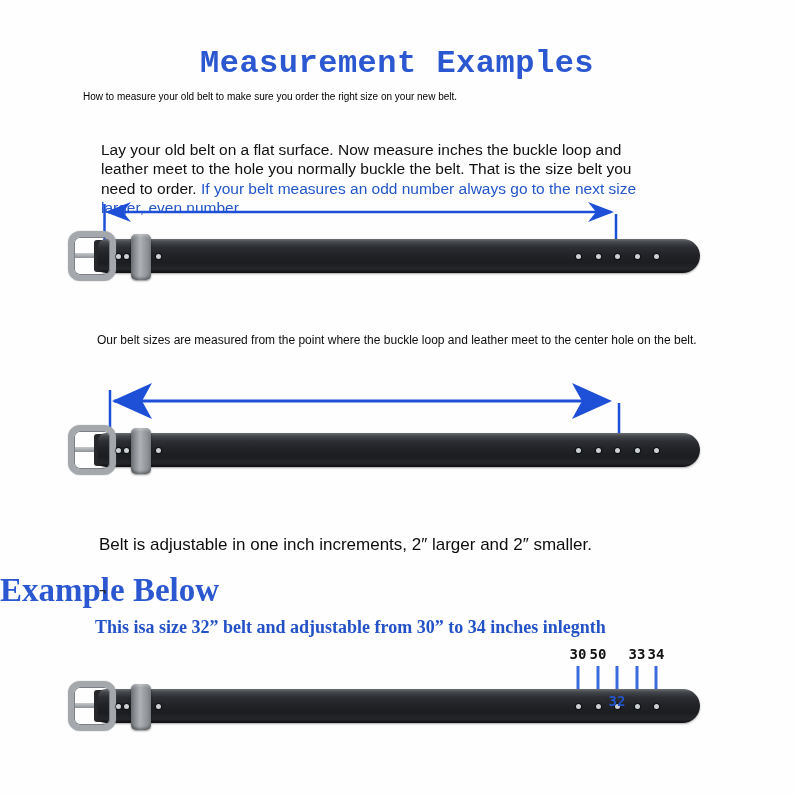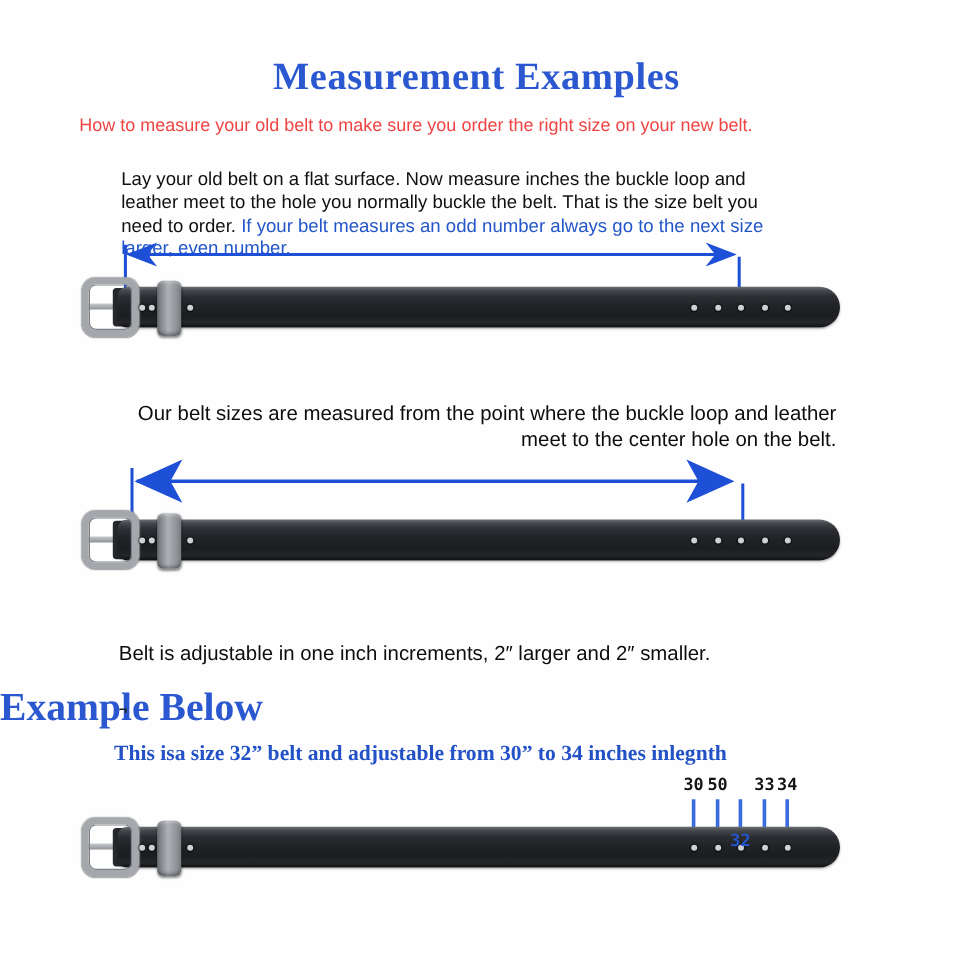--- a/index.html
+++ b/index.html
@@ -1,29 +1,29 @@
 <!DOCTYPE html>
 <html><head>
 <meta charset="utf-8">
 <style>
   html,body{margin:0;padding:0;}
   body{background:#ffffff;font-family:"Liberation Sans","DejaVu Sans",sans-serif;}
   .page{position:relative;width:794px;height:794px;background:#fefefe;overflow:hidden;}
 
   
   .title{position:absolute;top:24px;left:0;width:794px;text-align:center;
-    font-family:Liberation Serif, serif;font-weight:bold;
+    font-family:Liberation Mono, monospace;font-weight:bold;
     font-size:32px;color:#2b58d0;letter-spacing:0.5px;}
-  .subtitle{position:absolute;top:81px;left:66px;width:660px;
-    font-size:15px;color:#ef4444;}
+  .subtitle{position:absolute;top:81px;left:83px;width:660px;
+    font-size:10px;color:#000000;}
   .instructions{position:absolute;top:124px;left:101px;width:560px;
     font-size:15.5px;line-height:19.5px;color:#101010;}
   .instructions .blue, .blue-text{color:#2356c8;}
-  .sizing-note{position:absolute;top:317px;left:97px;width:600px;text-align:right;
-    font-size:17px;line-height:22px;color:#0d0d0d;}
+  .sizing-note{position:absolute;top:317px;left:97px;width:600px;text-align:left;
+    font-size:12px;line-height:22px;color:#0d0d0d;}
   .adjust-note{position:absolute;top:518px;left:99px;width:640px;
     font-size:17px;color:#0d0d0d;}
   .example-heading{position:absolute;top:545px;left:0;width:674px;
     font-family:"Liberation Serif","DejaVu Serif",serif;font-weight:bold;
     font-size:33px;color:#2b58d0;}
   .stray-mark{position:absolute;top:584px;left:99px;font-size:12px;font-weight:bold;color:#222;}
   .example-desc{position:absolute;top:599px;left:95px;width:640px;
     font-family:Liberation Serif, serif;font-weight:bold;
     font-size:18px;color:#2351c6;}
 

